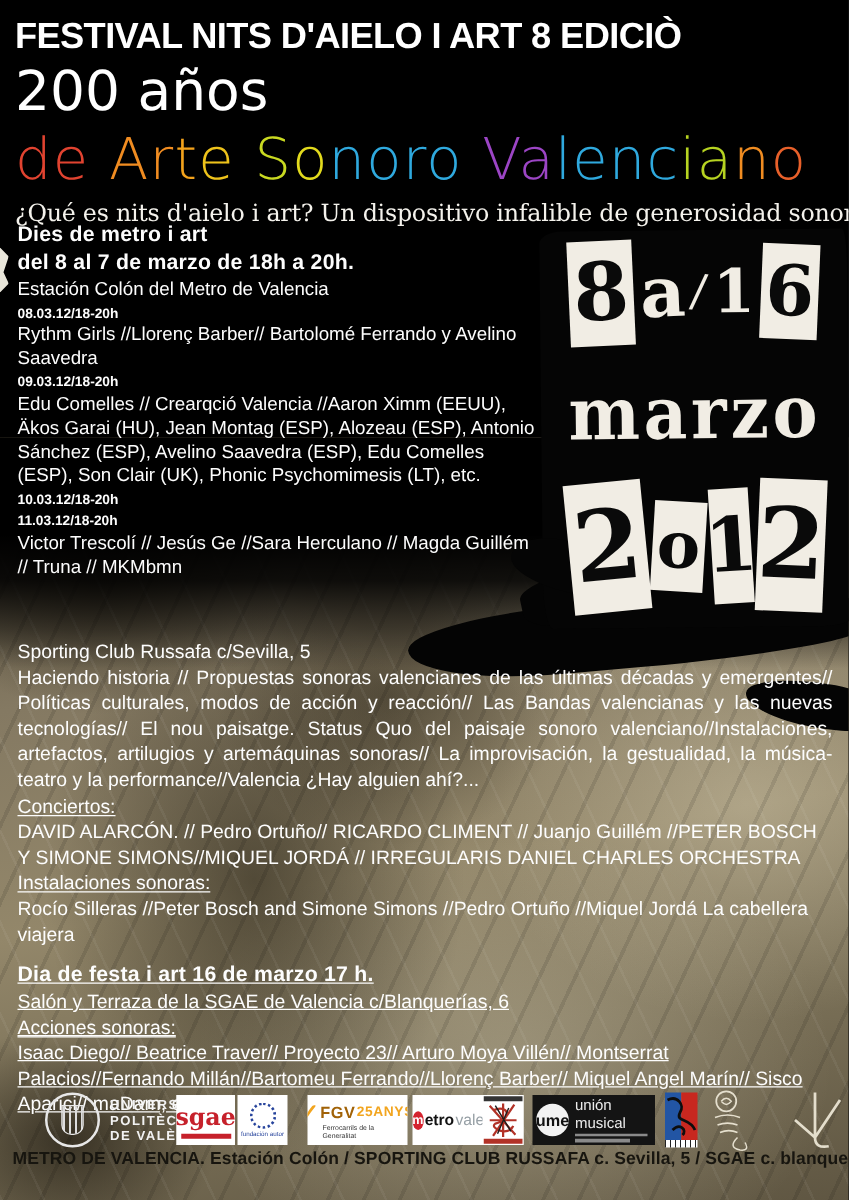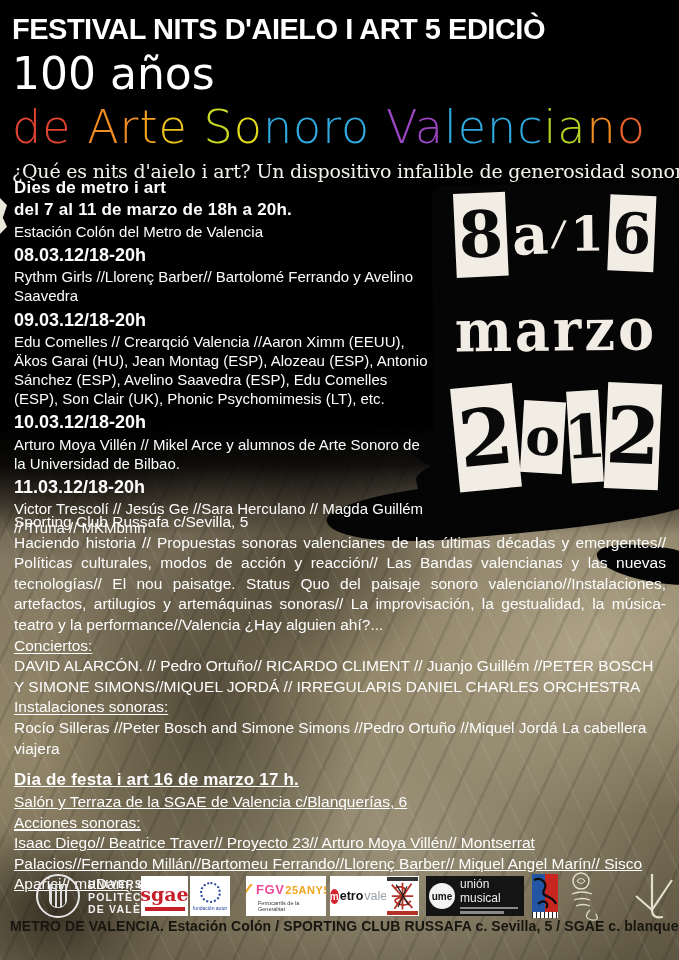--- a/index.html
+++ b/index.html
@@ -58,21 +58,21 @@
   .tile.slash{color:#f1ede4;font-weight:400;}
   .marzo{font-family:"DejaVu Serif",serif;font-weight:700;font-size:54px;color:#f1ede4;
          letter-spacing:3px;transform:scaleY(1.08);}
 
   
   .sec{position:absolute;left:14px;color:#fdfdfd;}
   .sec h2{margin:0 0 2px 0;font-size:17px;font-weight:700;letter-spacing:.2px;}
   .sec p{margin:0;font-size:15.5px;line-height:1.33;}
   .metro{top:178px;width:420px;}
   .metro p{font-size:15px;line-height:1.27;}
-  .metro .evdate{font-size:18px;font-weight:700;margin-top:3px;line-height:1.3;}
+  .metro .evdate{font-size:11px;font-weight:700;margin-top:3px;line-height:1.3;}
   .veu{top:512px;width:652px;}
   .veu .just{text-align:justify;}
   .festa{top:770px;width:652px;text-decoration:underline;}
   .ul{text-decoration:underline;text-underline-offset:2px;}
 
   
   .logos{position:absolute;left:0;top:874px;width:679px;height:46px;}
   .logos .box{position:absolute;top:2px;background:#fff;height:40px;box-sizing:border-box;
               display:flex;align-items:center;justify-content:center;overflow:hidden;}
   .upv-seal{position:absolute;left:36px;top:0;width:44px;height:44px;border:2px solid #e8e8e8;
@@ -83,34 +83,34 @@
             line-height:1.2;color:#f2f2f2;}
   .sgae-box{left:141px;width:47px;flex-direction:column;padding-top:3px;}
   .sgae-word{color:#c6212b;font-weight:700;font-size:19px;line-height:1;font-family:"DejaVu Serif",serif;}
   .sgae-bar{width:40px;height:4px;background:#c6212b;margin-top:3px;}
   .fund-box{left:190px;width:40px;flex-direction:column;}
   .fund-emblem{width:17px;height:17px;border:2px dotted #27449c;border-radius:50%;}
   .fund-text{font-size:5px;color:#27449c;margin-top:2px;}
   .fgv-box{left:246px;width:80px;flex-direction:column;align-items:flex-start;padding:3px 2px 2px 2px;}
   .fgv-top{display:flex;align-items:center;gap:1px;}
   .fgv-check{color:#f2a51f;font-weight:900;font-size:17px;line-height:1;}
-  .fgv-name{font-weight:900;font-size:13px;color:#ec4899;letter-spacing:.5px;}
+  .fgv-name{font-weight:900;font-size:13px;color:#a16207;letter-spacing:.5px;}
   .fgv-years{font-weight:700;font-size:11px;color:#f2a51f;letter-spacing:.5px;}
   .fgv-sub{font-size:5.5px;color:#333;margin-top:2px;margin-left:10px;}
   .mv-box{left:330px;width:80px;gap:1px;}
   .mv-circle{width:15px;height:15px;border-radius:50%;background:#d5232e;color:#fff;
              font-size:10px;font-weight:800;display:flex;align-items:center;justify-content:center;}
   .mv-bold{font-size:12.5px;font-weight:800;color:#121212;}
   .mv-light{font-size:12.5px;color:#97a0a6;}
   .sport-box{left:386px;width:33px;height:44px;top:0;flex-direction:column;padding:1px;}
   .sport-topbar{width:100%;height:4px;background:#333;}
   .sport-botbar{width:100%;height:4px;background:#b23227;}
   .ume-box{left:426px;width:98px;height:44px;top:0;background:#141414 !important;gap:5px;padding:0 3px;}
   .ume-circle{width:26px;height:26px;border-radius:50%;background:#f2f2f2;color:#111;
-              font-weight:800;font-size:10px;display:flex;align-items:center;justify-content:center;flex:none;}
+              font-weight:800;font-size:13px;display:flex;align-items:center;justify-content:center;flex:none;}
   .ume-right{display:flex;flex-direction:column;}
   .ume-text{color:#ececec;font-size:12px;line-height:1.1;}
   .ume-bar{height:2.5px;background:#8a8a8a;margin-top:2px;}
   .ume-bar.b1{width:58px;} .ume-bar.b2{width:44px;}
   .anans{position:absolute;left:532px;top:0;width:26px;height:46px;}
   .anans .halves{width:100%;height:38px;display:flex;}
   .anans .blue{flex:1;background:#2255a4;} .anans .red{flex:1;background:#c8271f;}
   .anans svg{position:absolute;left:0;top:0;}
   .anans .strip{width:100%;height:6px;background:#fff;
      background-image:repeating-linear-gradient(90deg,#222 0 1px,transparent 1px 4px);}
@@ -127,22 +127,22 @@
   <div class="photo"></div>
   <div class="photo-shade"></div>
   <div class="streak s1"></div>
   <div class="streak s3"></div>
   <div class="streak s2"></div>
   <div class="dash d1"></div>
   <div class="dash d2"></div>
   <div class="edge-mark"></div>
 
   <div class="hdr">
-    <div class="title">FESTIVAL NITS D'AIELO I ART 5 EDICIÒ</div>
-    <div class="years">100 años</div>
+    <div class="title">FESTIVAL NITS D'AIELO I ART 8 EDICIÒ</div>
+    <div class="years">200 años</div>
     <div class="rainbow"><span style="color: rgb(225, 67, 48);">d</span><span style="color: rgb(225, 67, 48);">e</span><span> </span><span style="color: rgb(240, 140, 33);">A</span><span style="color: rgb(240, 140, 33);">r</span><span style="color: rgb(242, 162, 28);">t</span><span style="color: rgb(238, 195, 27);">e</span><span> </span><span style="color: rgb(201, 217, 33);">S</span><span style="color: rgb(226, 218, 29);">o</span><span style="color: rgb(47, 169, 222);">n</span><span style="color: rgb(47, 169, 222);">o</span><span style="color: rgb(47, 169, 222);">r</span><span style="color: rgb(47, 169, 222);">o</span><span> </span><span style="color: rgb(156, 69, 197);">V</span><span style="color: rgb(156, 69, 197);">a</span><span style="color: rgb(47, 169, 222);">l</span><span style="color: rgb(47, 169, 222);">e</span><span style="color: rgb(47, 169, 222);">n</span><span style="color: rgb(47, 169, 222);">c</span><span style="color: rgb(182, 211, 33);">i</span><span style="color: rgb(182, 211, 33);">a</span><span style="color: rgb(240, 140, 33);">n</span><span style="color: rgb(232, 96, 42);">o</span></div>
     <div class="tagline">¿Qué es nits d'aielo i art? Un dispositivo infalible de generosidad sonora.</div>
   </div>
 
   <div class="badge">
     <div class="brow">
         <span class="tile plate" style="font-size: 64px; width: 52px; height: 84px; transform: rotate(-2deg);">8</span>
         <span class="tile ink" style="font-size: 56px; transform: rotate(-2deg);">a</span>
         <span class="tile slash" style="font-size: 36px; transform: rotate(8deg);">/</span>
         <span class="tile ink" style="font-size: 48px; transform: rotate(0deg);">1</span>
@@ -152,34 +152,33 @@
     <div class="brow">
         <span class="tile plate" style="font-size: 78px; width: 62px; height: 104px; transform: rotate(-5deg);">2</span>
         <span class="tile plate" style="font-size: 52px; width: 42px; height: 72px; transform: rotate(4deg);">o</span>
         <span class="tile plate" style="font-size: 60px; width: 32px; height: 92px; transform: rotate(-3deg);">1</span>
         <span class="tile plate" style="font-size: 78px; width: 54px; height: 106px; transform: rotate(3deg);">2</span>
       </div>
   </div>
 
   <section class="sec metro">
     <h2>Dies de metro i art</h2>
-    <h2>del 7 al 11 de marzo de 18h a 20h.</h2>
+    <h2>del 8 al 7 de marzo de 18h a 20h.</h2>
     <p>Estación Colón del Metro de Valencia</p>
     <div>
       <div class="event">
         <div class="evdate">08.03.12/18-20h</div>
         <p>Rythm Girls //Llorenç Barber// Bartolomé Ferrando y Avelino Saavedra</p>
       </div>
       <div class="event">
         <div class="evdate">09.03.12/18-20h</div>
         <p>Edu Comelles // Crearqció Valencia //Aaron Ximm (EEUU), Äkos Garai (HU), Jean Montag (ESP), Alozeau (ESP), Antonio Sánchez (ESP), Avelino Saavedra (ESP), Edu Comelles (ESP), Son Clair (UK), Phonic Psychomimesis (LT), etc.</p>
       </div>
       <div class="event">
         <div class="evdate">10.03.12/18-20h</div>
-        <p>Arturo Moya Villén // Mikel Arce y alumnos de Arte Sonoro de la Universidad de Bilbao.</p>
       </div>
       <div class="event">
         <div class="evdate">11.03.12/18-20h</div>
         <p>Victor Trescolí // Jesús Ge //Sara Herculano // Magda Guillém // Truna // MKMbmn</p>
       </div>
     </div>
   </section>
 
   <section class="sec veu">
     <p>Sporting Club Russafa c/Sevilla, 5</p>

